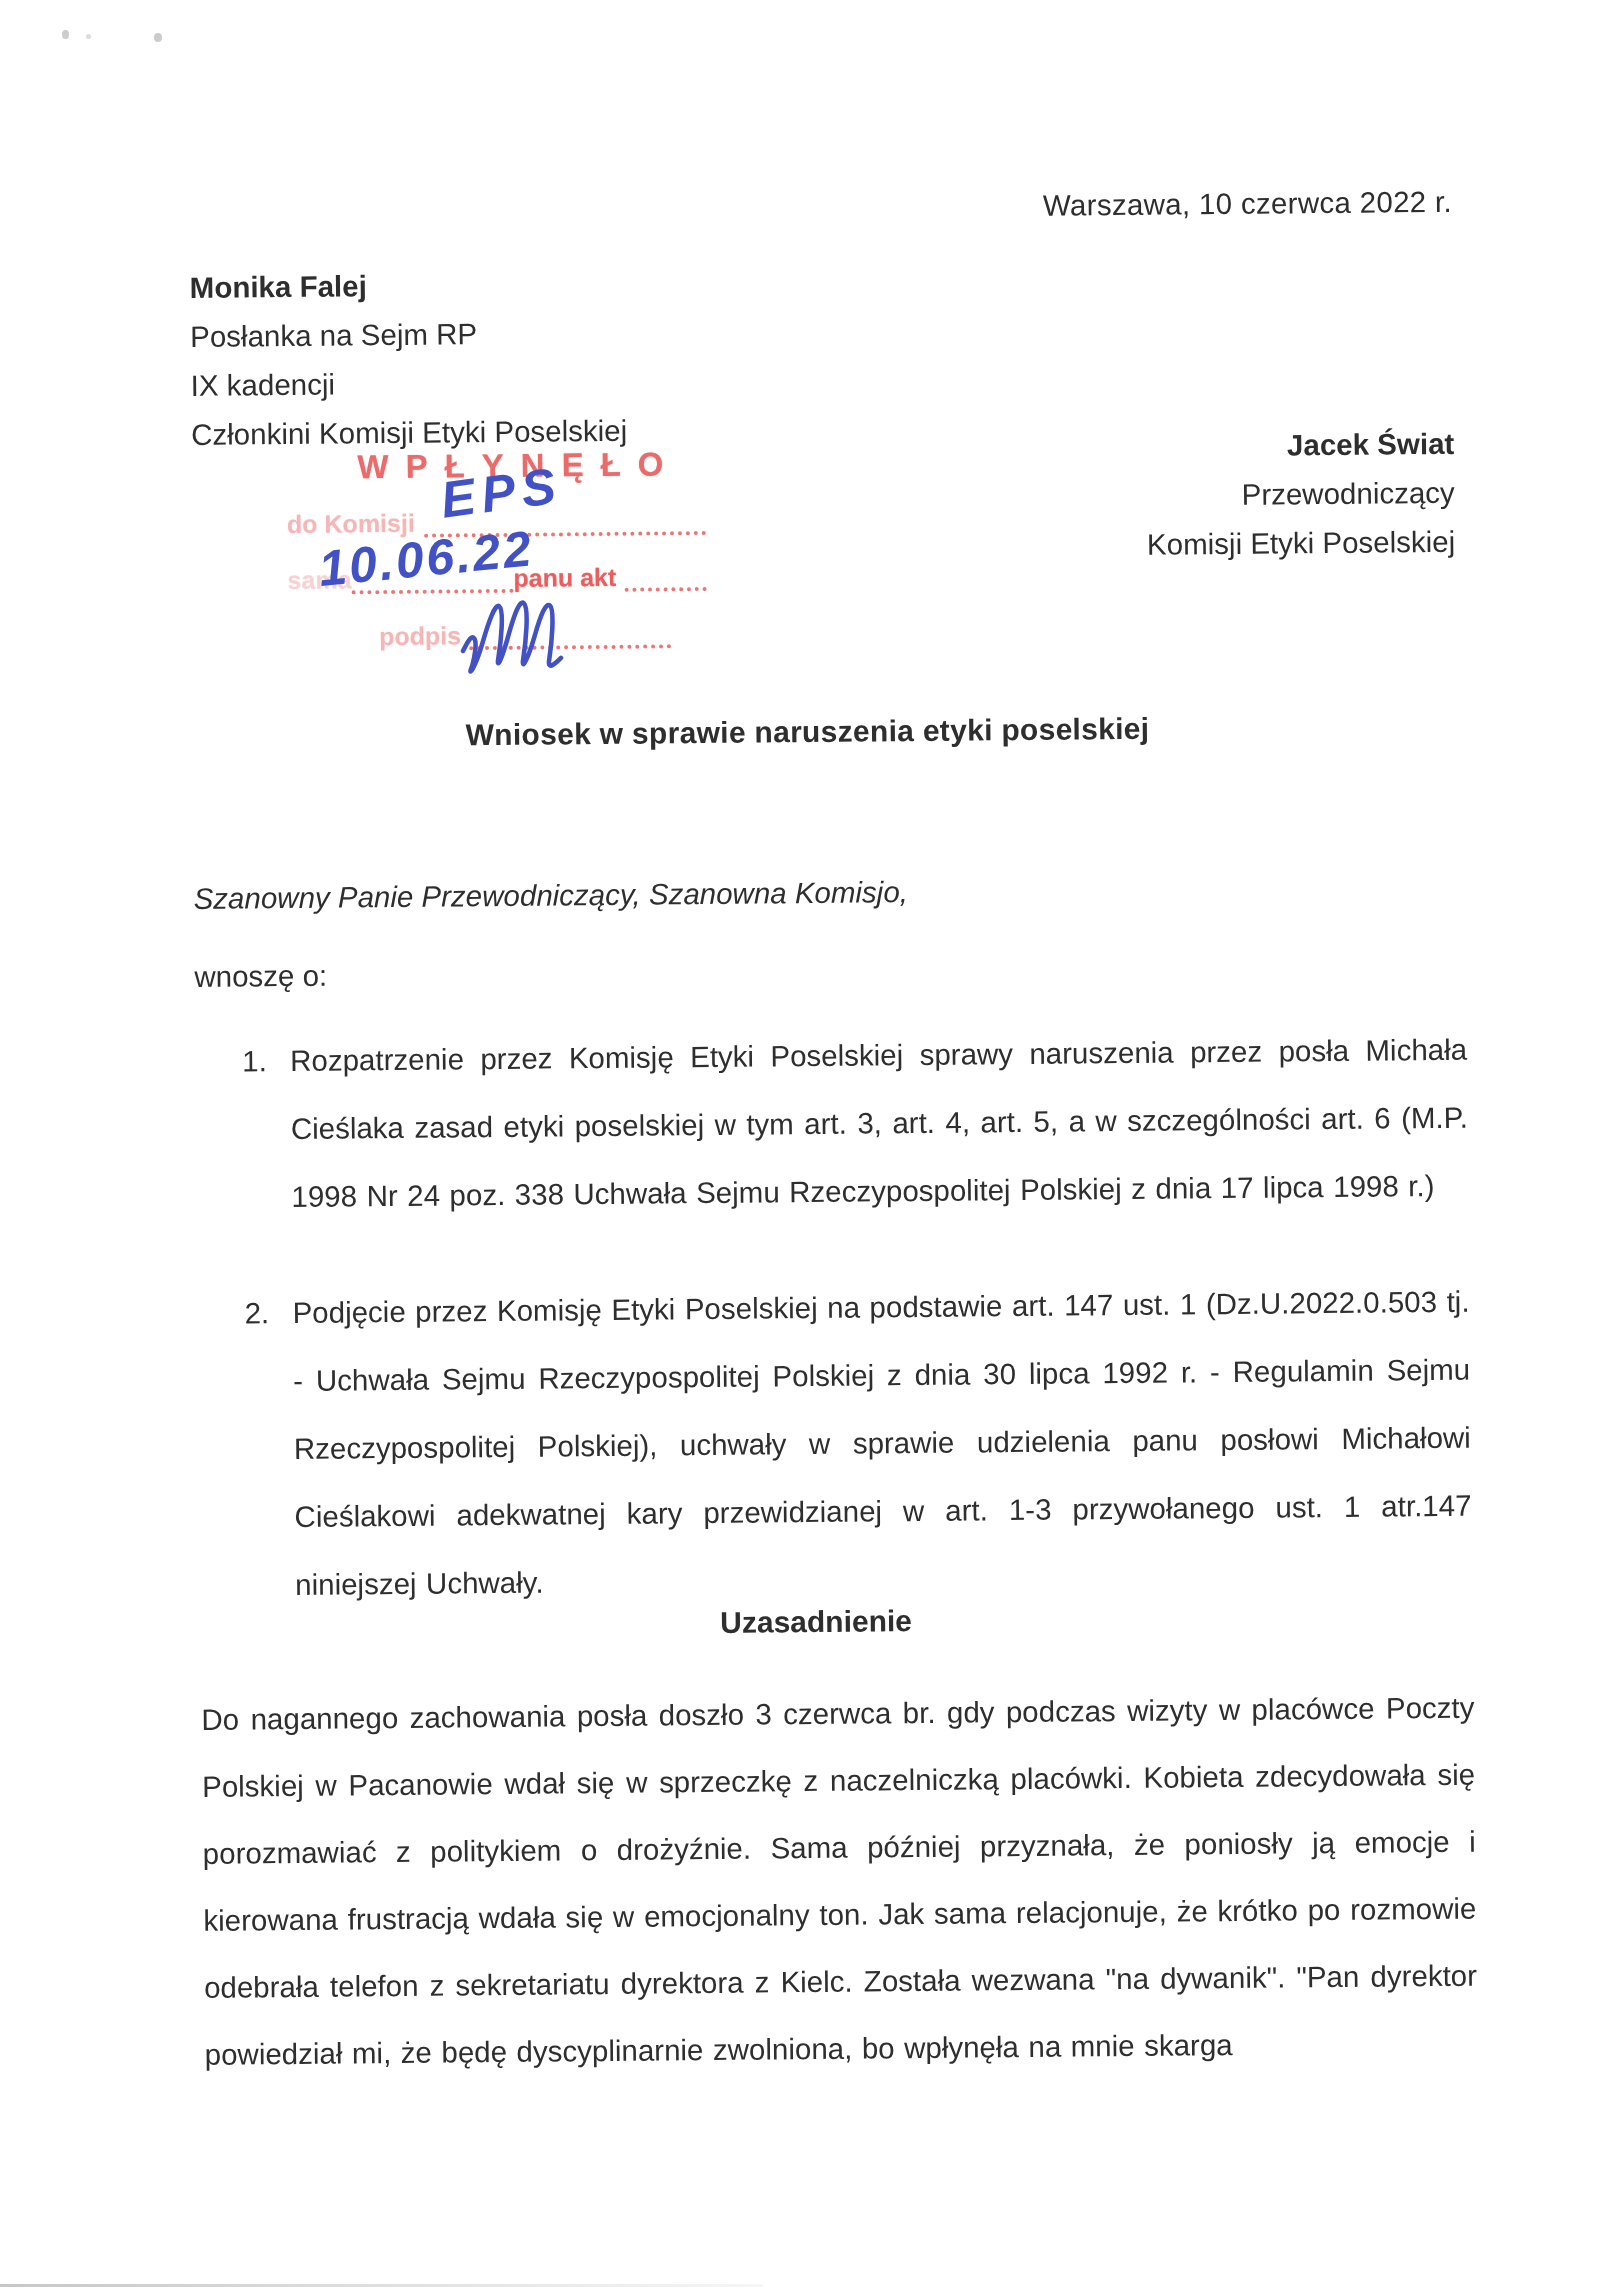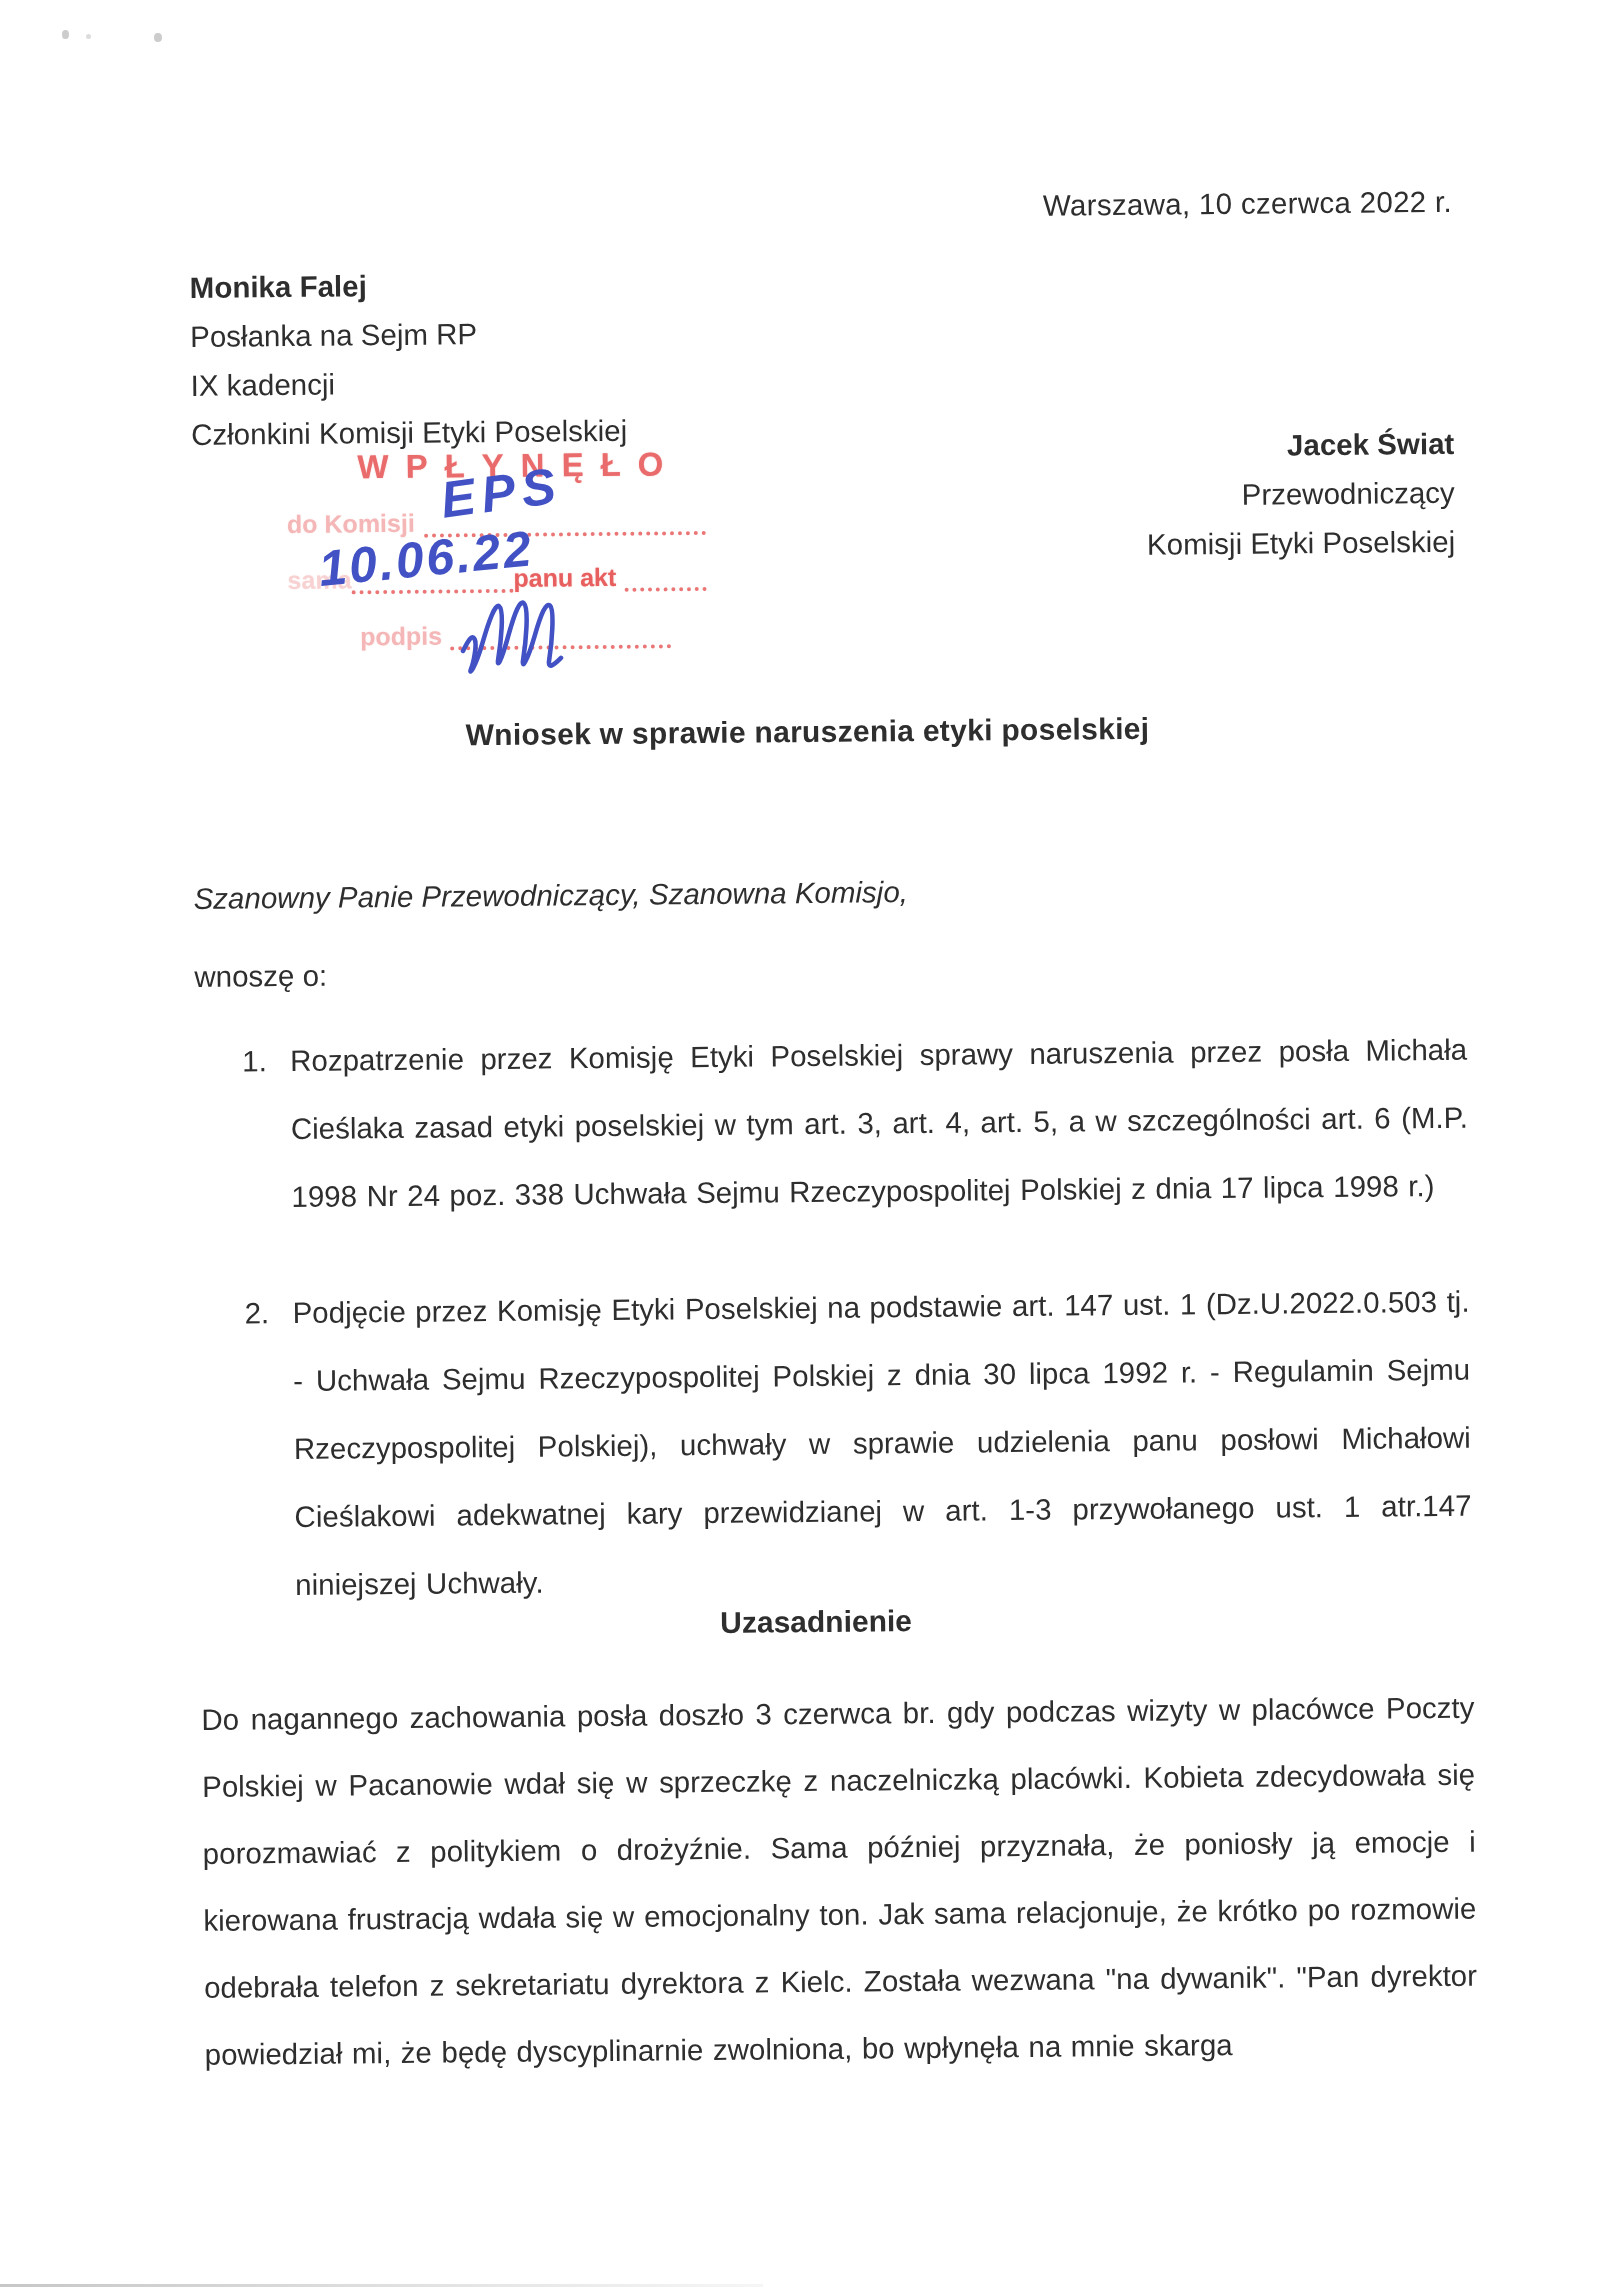--- a/index.html
+++ b/index.html
@@ -61,21 +61,21 @@
   }
   .faded { opacity: .45; }
   .vfaded { opacity: .28; }
   .dots { border-bottom: 4.6px dotted #e85f5f; opacity: .85; height: 3.9px; }
   .row-komisji { top: 65px; width: 419px; }
   .row-komisji .dots { flex: 1; margin-left: 9.2px; }
   .row-znak { top: 121px; width: 419px; }
   .row-znak .dots { flex: 1; margin-left: 7.9px; }
   .row-znak .pre-dots { width: 162px; margin-left: 0; flex: none; }
   .row-podpis { top: 178px; width: 383px; }
-  .row-podpis .stamp-label { margin-left: 72px; }
+  .row-podpis .stamp-label { margin-left: 91px; }
   .row-podpis .dots { flex: 1; margin-left: 7.9px; }
   .ink { color: #4252c4; position: absolute; font-style: italic; white-space: nowrap; }
   .ink-eps {
     left: 154px; top: 19.6px; font-size: 51px; font-weight: bold;
     transform: rotate(-7deg); letter-spacing: 6.5px;
   }
   .ink-date {
     left: 31px; top: 86px; font-size: 50px; font-weight: bold;
     transform: rotate(-5deg); letter-spacing: 2.6px;
   }

